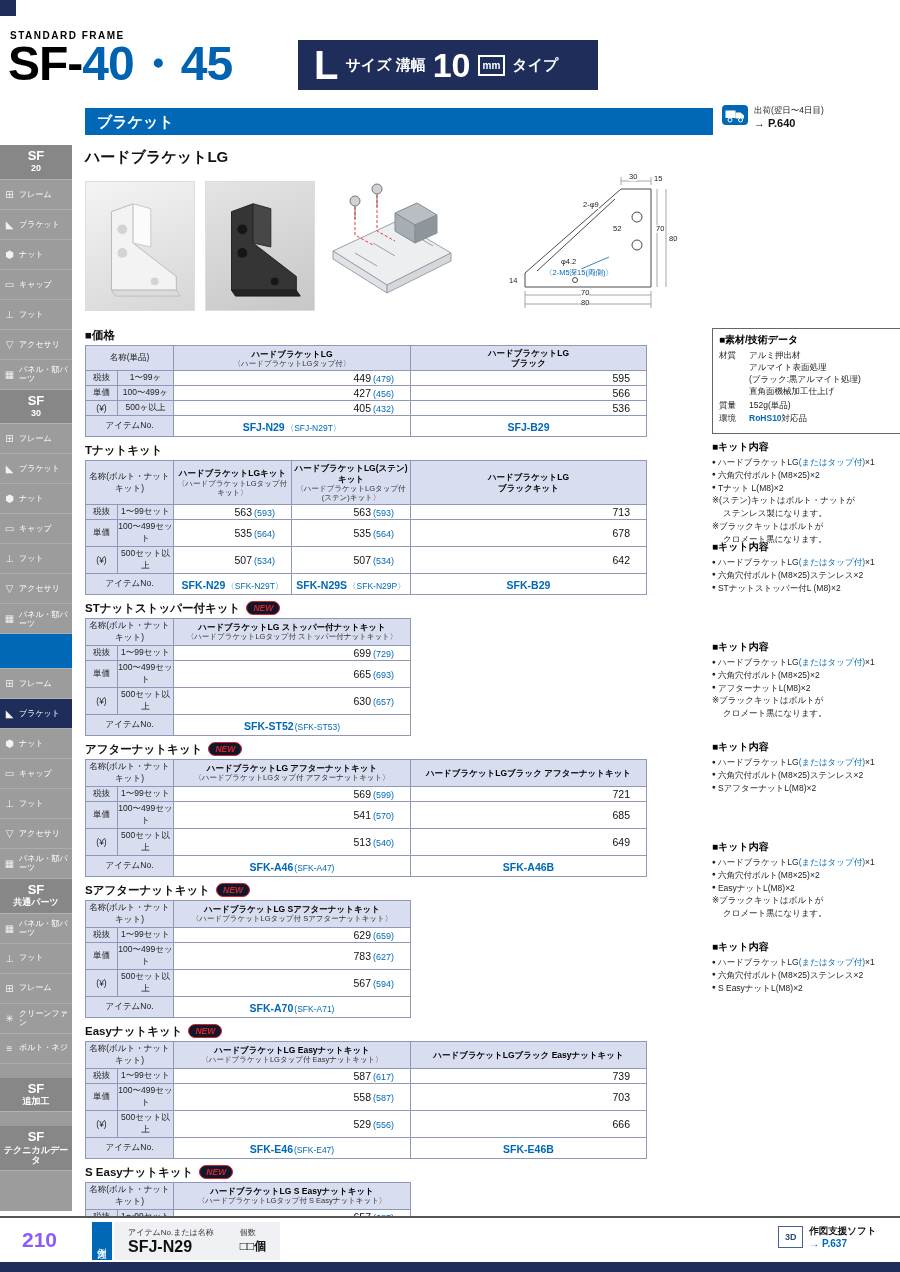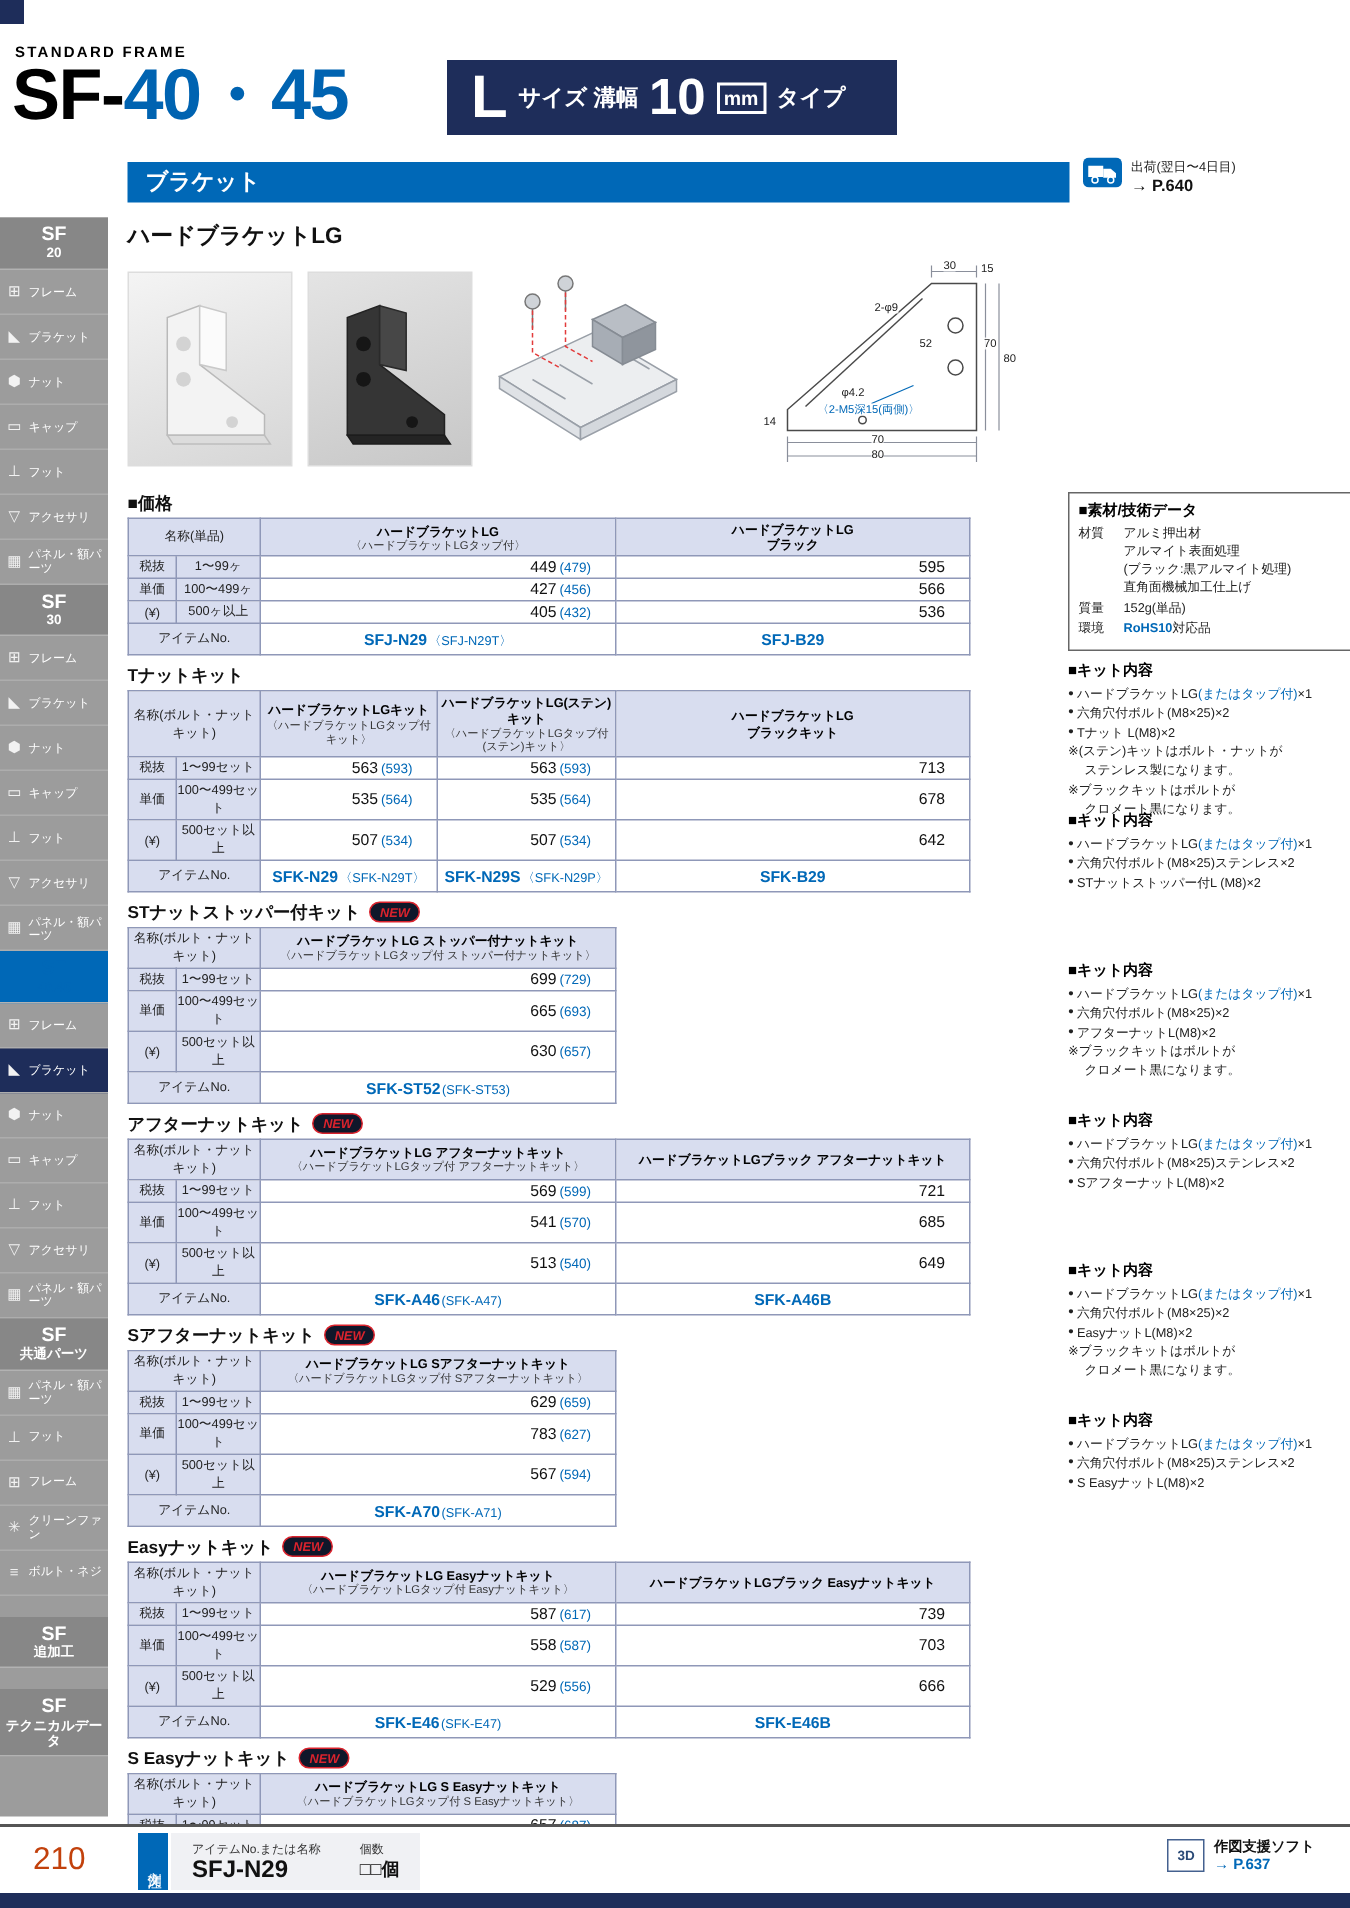--- a/index.html
+++ b/index.html
@@ -8,21 +8,21 @@
 
   
   .corner-mark { position:absolute; left:0; top:0; width:16px; height:16px; background:#1e2d5a; }
   .eyebrow { position:absolute; left:10px; top:30px; font-size:10px; font-weight:bold; letter-spacing:1.5px; color:#000; }
   .logo { position:absolute; left:8px; top:40px; font-size:48px; font-weight:bold; letter-spacing:-1px; color:#000; line-height:1; }
   .logo .num { color:#0063b1; }
   .banner { position:absolute; left:298px; top:40px; width:300px; height:50px; background:#1e2d5a; color:#fff; display:flex; align-items:center; gap:7px; padding:0 16px; }
   .b-l { font-size:40px; font-weight:bold; line-height:1; }
   .b-txt { font-size:15px; font-weight:bold; }
   .b-num { font-size:34px; font-weight:bold; line-height:1; }
-  .b-mm { font-size:13px; font-weight:bold; border:2px solid #fff; padding:0 3px; line-height:17px; }
+  .b-mm { font-size:10px; font-weight:bold; border:2px solid #fff; padding:0 3px; line-height:17px; }
 
   .section-bar { position:absolute; left:85px; top:108px; width:628px; height:27px; background:#0068b7; color:#fff; font-size:15px; font-weight:bold; line-height:27px; padding-left:12px; }
   .shipping { position:absolute; left:722px; top:105px; display:flex; gap:6px; align-items:center; }
   .ship-txt .s1 { font-size:8.5px; color:#222; }
   .ship-txt .s2 { font-size:11px; font-weight:bold; color:#111; }
 
   
   .sidebar { position:absolute; left:0; top:145px; width:72px; height:1066px; background:#9c9c9c; }
   .sb-head { background:#878787; color:#fff; text-align:center; padding:4px 2px 5px; border-bottom:1px solid #b2b2b2; cursor:pointer; }
   .sb-head.blue { background:#0068b7; }
@@ -75,21 +75,21 @@
   .rohs { color:#0068b7; font-weight:bold; }
   .kit { position:absolute; left:0; width:216px; }
   .kit-hd { font-size:10px; font-weight:bold; margin-bottom:2px; color:#000; }
   .kit-ln { font-size:8.5px; line-height:1.5; color:#222; }
   .kit-ln .blt { font-size:6.5px; margin-right:2px; vertical-align:1.5px; }
   .kit-ln.ind { padding-left:11px; }
   .blue { color:#0068b7; }
 
   
   .footer { position:absolute; left:0; top:1216px; width:900px; height:46px; border-top:2px solid #555; background:#fff; }
-  .pagenum { position:absolute; left:22px; top:10px; font-size:21px; font-weight:normal; color:#c2410c; }
+  .pagenum { position:absolute; left:22px; top:10px; font-size:21px; font-weight:bold; color:#8b5cf6; }
   .order-tab { position:absolute; left:92px; top:4px; width:20px; height:38px; background:#0068b7; color:#fff; writing-mode:vertical-rl; text-align:center; font-size:9.5px; line-height:20px; }
   .order-box { position:absolute; left:114px; top:4px; height:38px; background:#f0f1f4; display:flex; gap:26px; align-items:center; padding:0 14px; }
   .ob-l { font-size:8px; color:#333; }
   .ob-v { font-size:16px; font-weight:bold; color:#111; }
   .ob-q { font-size:12px; font-weight:bold; color:#111; }
   .services { position:absolute; right:14px; top:7px; display:flex; gap:26px;flex-direction:column; }
   .svc { display:flex; gap:6px; align-items:center; cursor:pointer; }
   .svc-ic { width:25px; height:22px; border:1.5px solid #44618f; color:#2b4a77; font-size:9px; font-weight:bold; display:flex; align-items:center; justify-content:center; background:#fff; flex:none; }
   .svc-l { font-size:9.5px; font-weight:bold; color:#111; }
   .svc-p { font-size:10px; font-weight:bold; color:#0068b7; }

